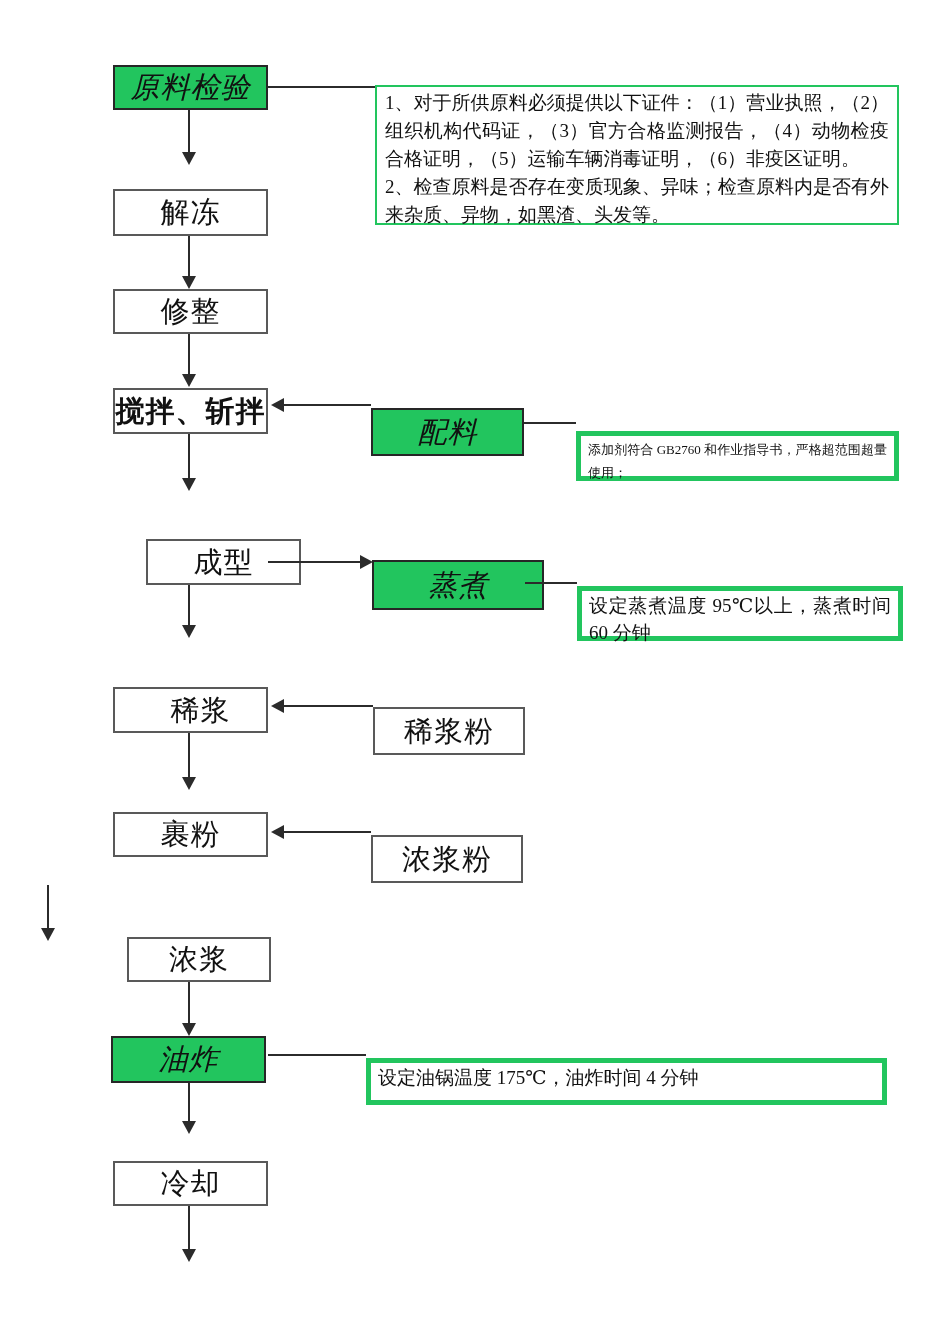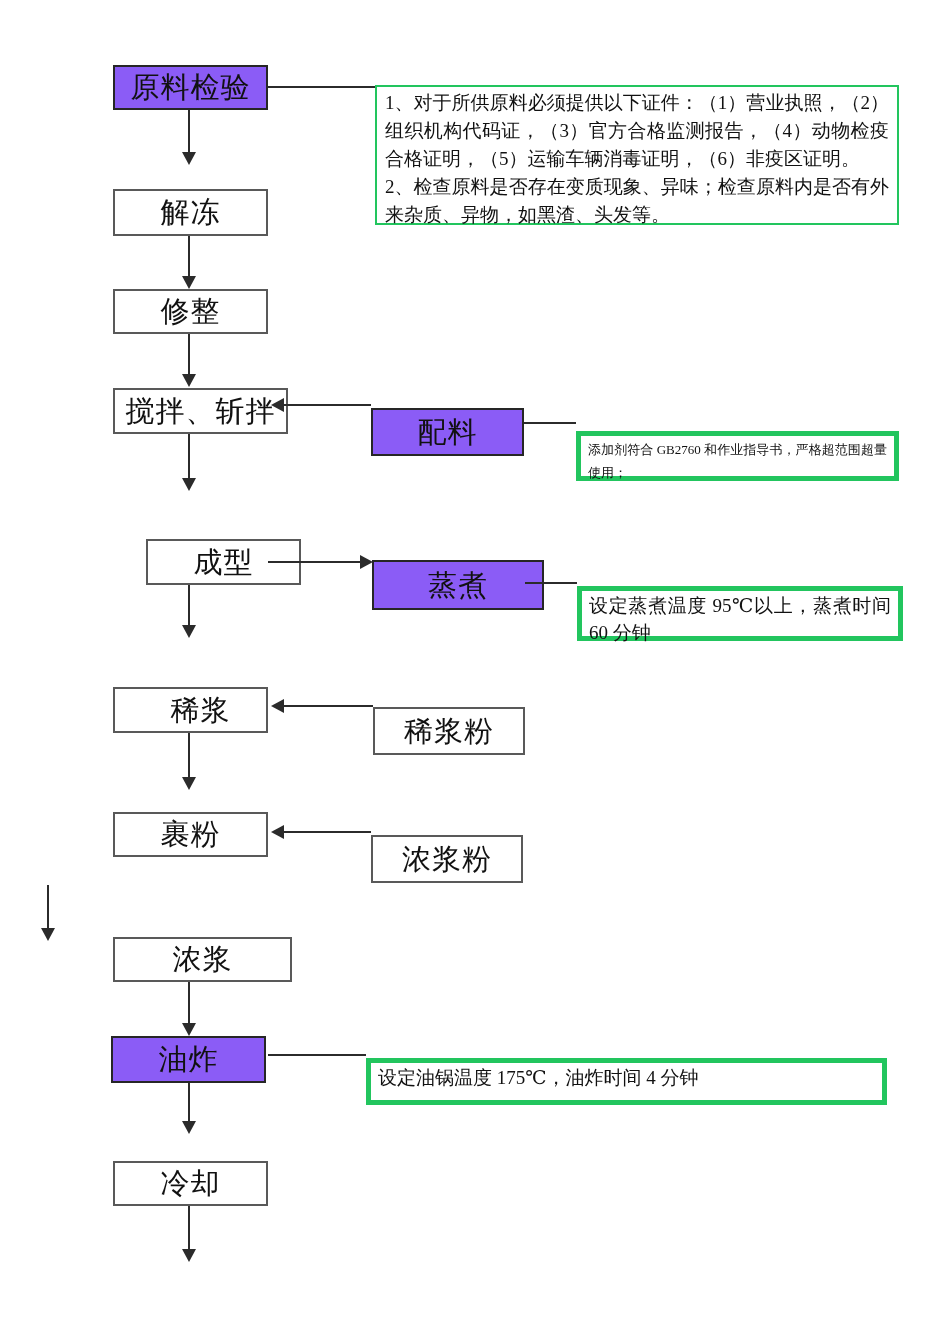--- a/index.html
+++ b/index.html
@@ -4,31 +4,31 @@
 <style>
   html,body{margin:0;padding:0;background:#ffffff;}
   body{width:950px;height:1344px;position:relative;overflow:hidden;
        font-family:"Liberation Serif","DejaVu Serif",serif;color:#111;}
   #canvas{position:absolute;left:0;top:0;width:950px;height:1344px;background:#fff;}
 
   
   .node{position:absolute;background:#ffffff;border:2px solid #595959;
         box-sizing:border-box;display:flex;align-items:center;justify-content:center;
         font-size:29px;line-height:1;letter-spacing:1px;white-space:nowrap;}
-  .node.gray{background:#8b5cf6;border-color:#262626;}
+  .node.gray{background:#22c55e;border-color:#262626;font-style:italic;}
 
   
   #n-raw   {left:113px;top:65px;  width:155px;height:45px;}
   #n-thaw  {left:113px;top:189px; width:155px;height:47px;}
   #n-trim  {left:113px;top:289px; width:155px;height:45px;}
-  #n-mix   {left:113px;top:388px; width:175px;height:46px;}
+  #n-mix   {left:113px;top:388px; width:155px;height:46px;font-weight:bold;}
   #n-form  {left:113px;top:539px; width:155px;height:46px;margin-left:33px;}
   #n-thin  {left:113px;top:687px; width:155px;height:46px;padding-left:20px;}
   #n-bread {left:113px;top:812px; width:155px;height:45px;}
-  #n-thick {left:113px;top:937px; width:179px;height:45px;}
+  #n-thick {left:127px;top:937px; width:144px;height:45px;}
   #n-fry   {left:111px;top:1036px;width:155px;height:47px;}
   #n-cool  {left:113px;top:1161px;width:155px;height:45px;}
 
   
   #s-ingr  {left:371px;top:408px;width:153px;height:48px;}
   #s-steam {left:372px;top:560px;width:172px;height:50px;}
   #s-thinp {left:373px;top:707px;width:152px;height:48px;}
   #s-thickp{left:371px;top:835px;width:152px;height:48px;}
 
   

